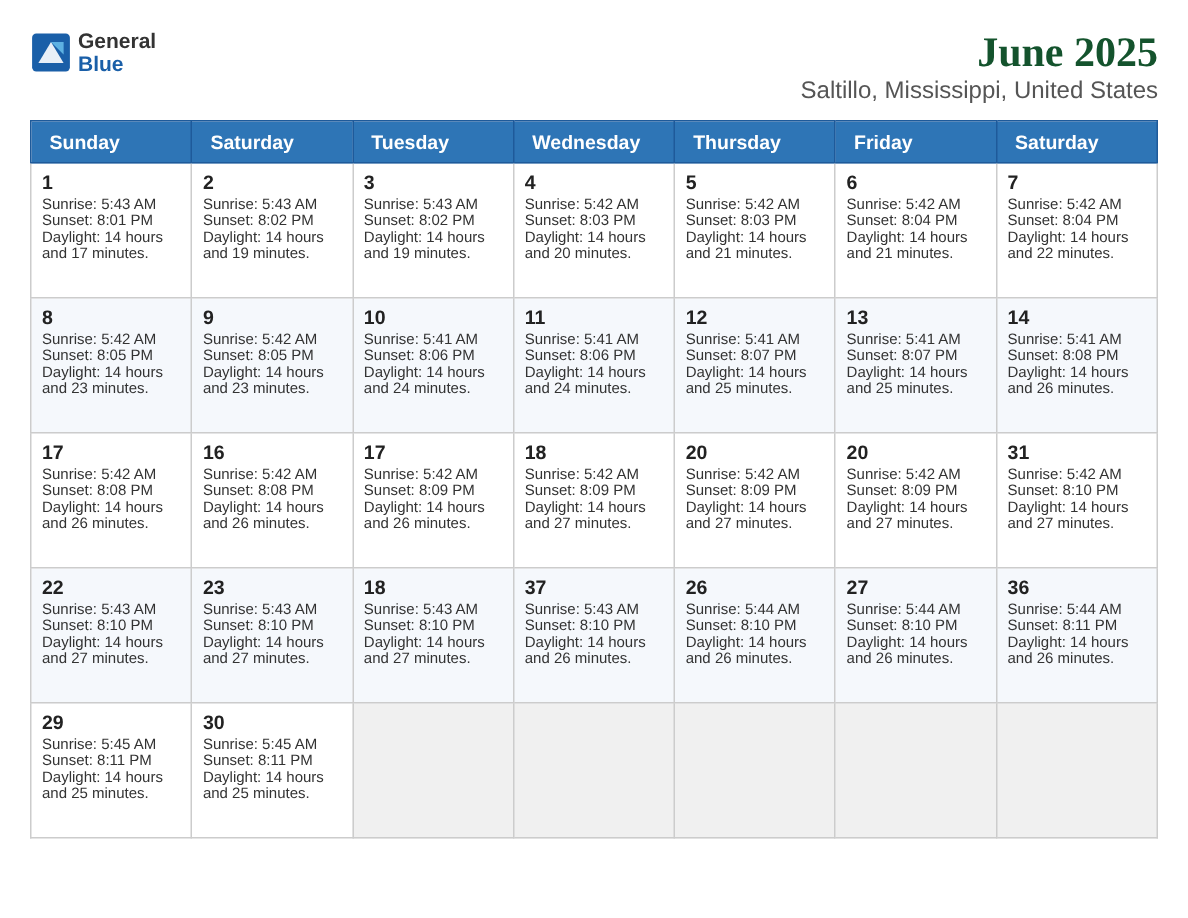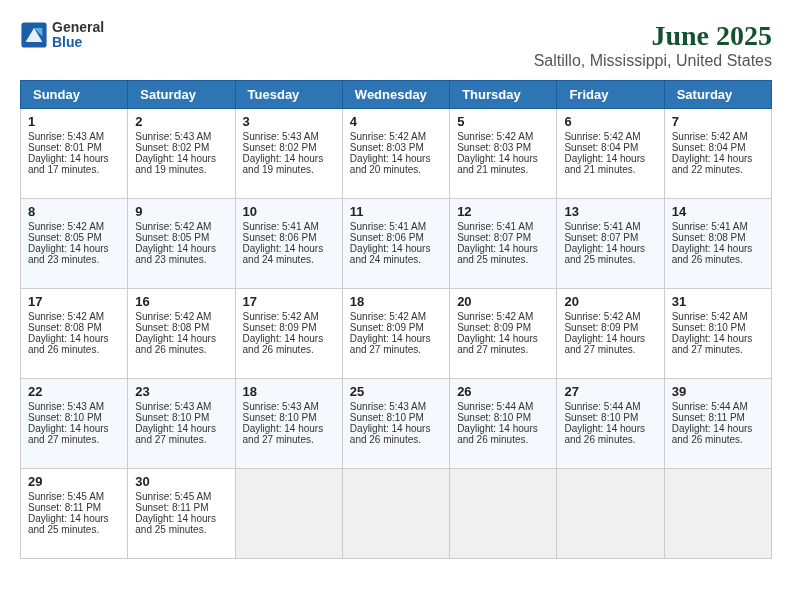--- a/index.html
+++ b/index.html
@@ -149,24 +149,24 @@
         <td><span class="day-num">17</span><span>Sunrise: 5:42 AM</span><br><span>Sunset: 8:09 PM</span><br><span>Daylight: 14 hours and 26 minutes.</span></td>
         <td><span class="day-num">18</span><span>Sunrise: 5:42 AM</span><br><span>Sunset: 8:09 PM</span><br><span>Daylight: 14 hours and 27 minutes.</span></td>
         <td><span class="day-num">20</span><span>Sunrise: 5:42 AM</span><br><span>Sunset: 8:09 PM</span><br><span>Daylight: 14 hours and 27 minutes.</span></td>
         <td><span class="day-num">20</span><span>Sunrise: 5:42 AM</span><br><span>Sunset: 8:09 PM</span><br><span>Daylight: 14 hours and 27 minutes.</span></td>
         <td><span class="day-num">31</span><span>Sunrise: 5:42 AM</span><br><span>Sunset: 8:10 PM</span><br><span>Daylight: 14 hours and 27 minutes.</span></td>
       </tr>
       <tr class="week-row">
         <td><span class="day-num">22</span><span>Sunrise: 5:43 AM</span><br><span>Sunset: 8:10 PM</span><br><span>Daylight: 14 hours and 27 minutes.</span></td>
         <td><span class="day-num">23</span><span>Sunrise: 5:43 AM</span><br><span>Sunset: 8:10 PM</span><br><span>Daylight: 14 hours and 27 minutes.</span></td>
         <td><span class="day-num">18</span><span>Sunrise: 5:43 AM</span><br><span>Sunset: 8:10 PM</span><br><span>Daylight: 14 hours and 27 minutes.</span></td>
-        <td><span class="day-num">25</span><span>Sunrise: 5:43 AM</span><br><span>Sunset: 8:10 PM</span><br><span>Daylight: 14 hours and 26 minutes.</span></td>
+        <td><span class="day-num">37</span><span>Sunrise: 5:43 AM</span><br><span>Sunset: 8:10 PM</span><br><span>Daylight: 14 hours and 26 minutes.</span></td>
         <td><span class="day-num">26</span><span>Sunrise: 5:44 AM</span><br><span>Sunset: 8:10 PM</span><br><span>Daylight: 14 hours and 26 minutes.</span></td>
         <td><span class="day-num">27</span><span>Sunrise: 5:44 AM</span><br><span>Sunset: 8:10 PM</span><br><span>Daylight: 14 hours and 26 minutes.</span></td>
-        <td><span class="day-num">39</span><span>Sunrise: 5:44 AM</span><br><span>Sunset: 8:11 PM</span><br><span>Daylight: 14 hours and 26 minutes.</span></td>
+        <td><span class="day-num">36</span><span>Sunrise: 5:44 AM</span><br><span>Sunset: 8:11 PM</span><br><span>Daylight: 14 hours and 26 minutes.</span></td>
       </tr>
       <tr class="week-row">
         <td><span class="day-num">29</span><span>Sunrise: 5:45 AM</span><br><span>Sunset: 8:11 PM</span><br><span>Daylight: 14 hours and 25 minutes.</span></td>
         <td><span class="day-num">30</span><span>Sunrise: 5:45 AM</span><br><span>Sunset: 8:11 PM</span><br><span>Daylight: 14 hours and 25 minutes.</span></td>
         <td class="cell-empty"></td>
         <td class="cell-empty"></td>
         <td class="cell-empty"></td>
         <td class="cell-empty"></td>
         <td class="cell-empty"></td>
       </tr>

